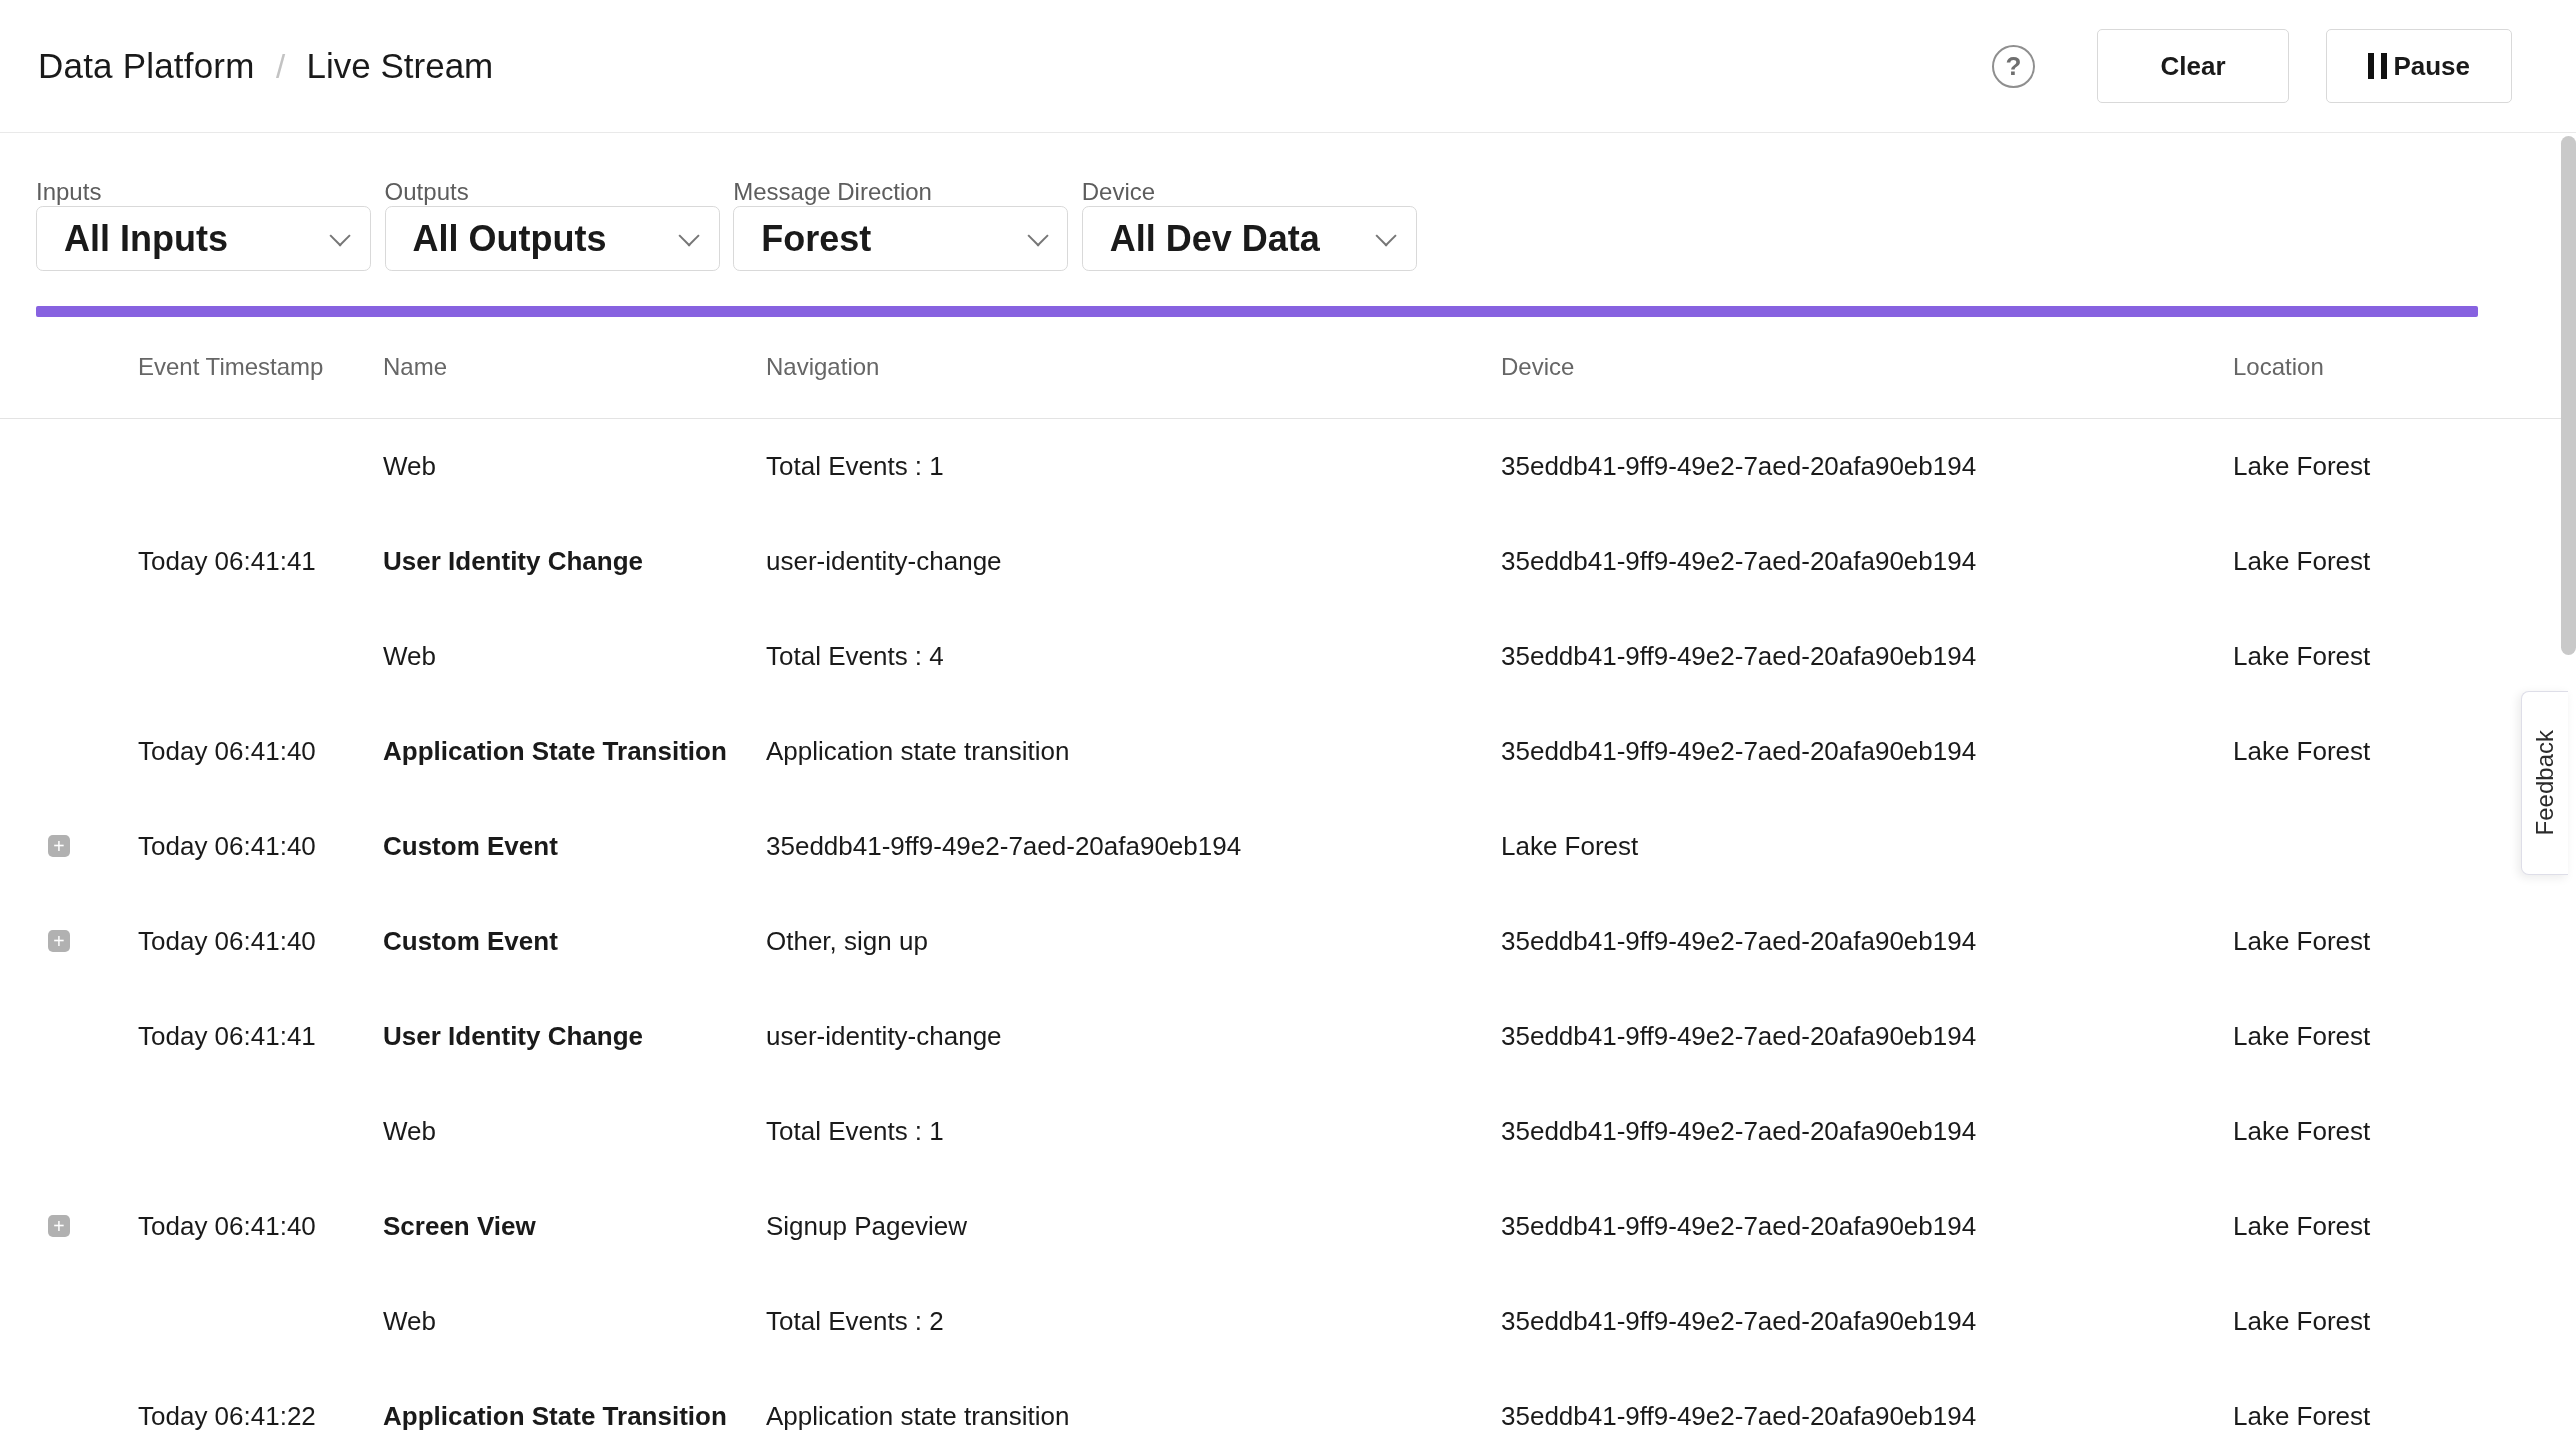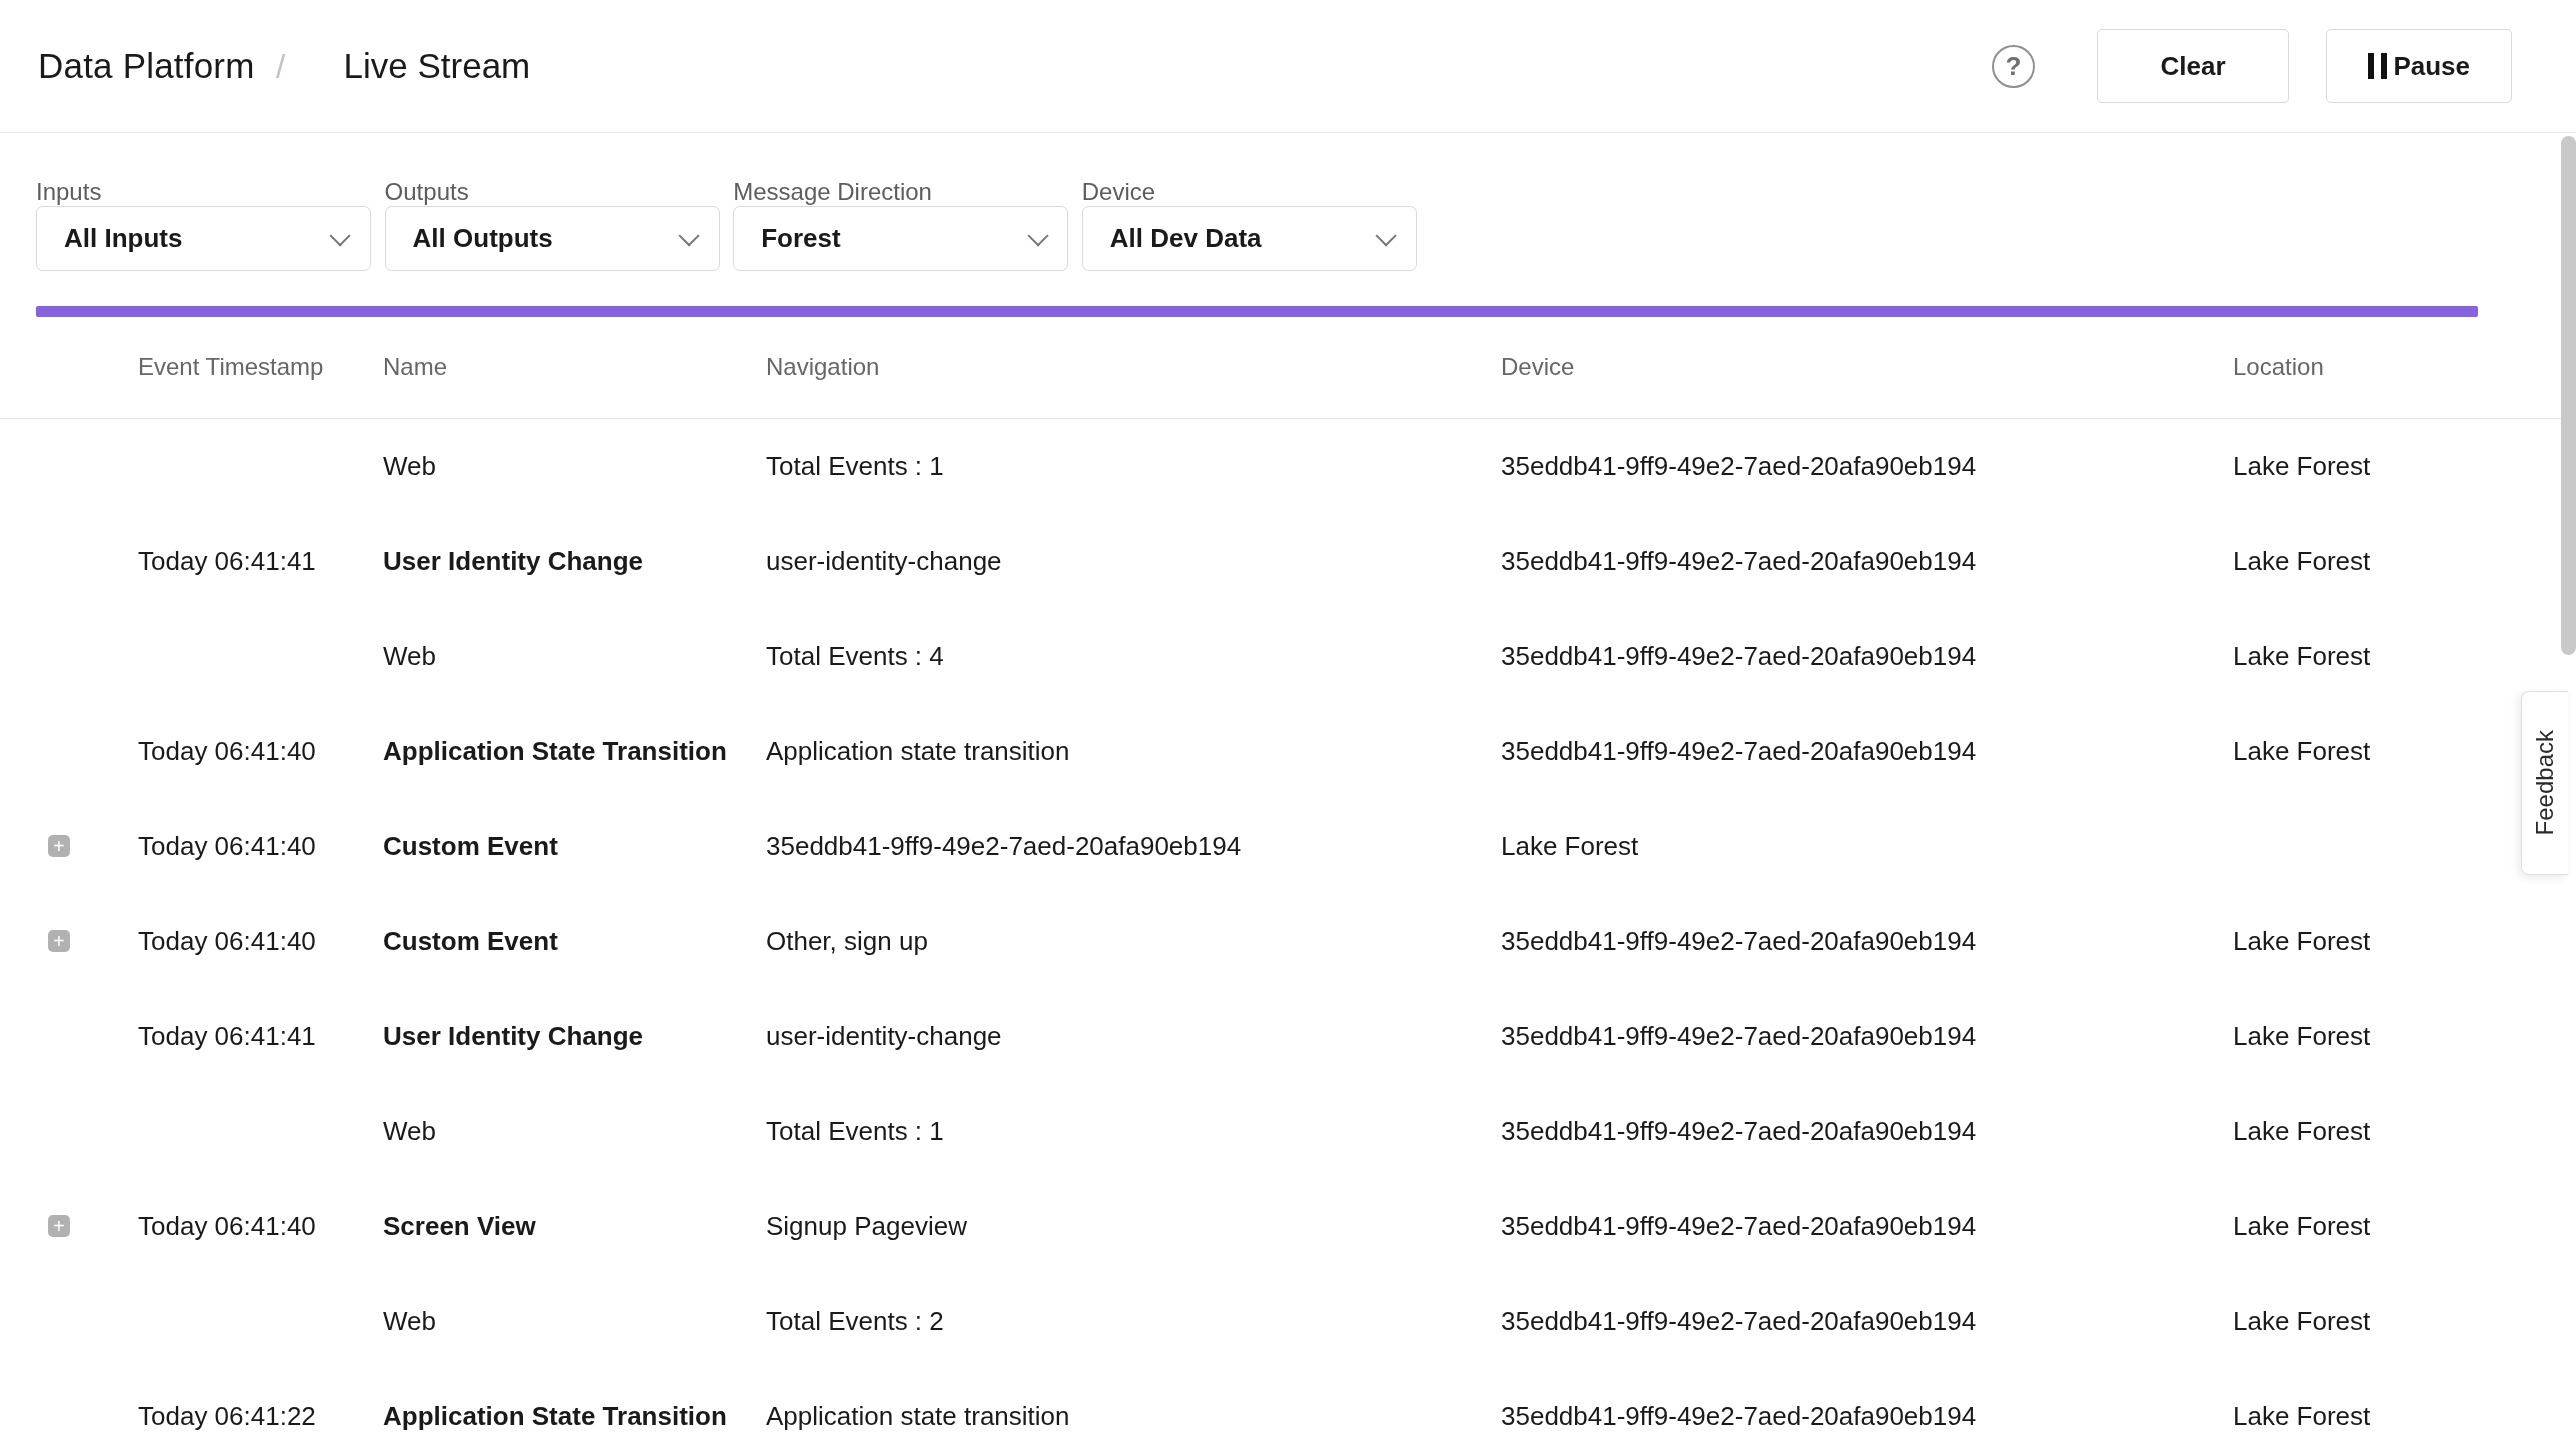--- a/index.html
+++ b/index.html
@@ -16,21 +16,21 @@
   .header {
     height: 133px;
     display: flex;
     align-items: center;
     padding: 0 64px 0 38px;
     border-bottom: 1.9px solid #e9e9e9;
   }
   .breadcrumb { display: flex; align-items: baseline; font-size: 35px; }
   .breadcrumb .section { font-weight: 400; letter-spacing: 0.2px; }
   .breadcrumb .sep { color: #c3c3c3; font-weight: 300; margin: 0 21.4px; font-size: 33px; }
-  .breadcrumb .page { font-weight: 400; margin-left: 37px; }
+  .breadcrumb .page { font-weight: 400; }
   .header-spacer { flex: 1; }
   .help-icon {
     width: 43px; height: 43px;
     border: 2.9px solid #8f8f8f; border-radius: 50%;
     display: flex; align-items: center; justify-content: center;
     color: #6f6f6f; font-size: 26px; font-weight: 700;
     margin-right: 62px; cursor: pointer;
   }
   .btn {
     height: 74px;
@@ -57,21 +57,21 @@
   }
   .filter { width: 335px; }
   .filter-label { font-size: 24px; color: #5d5d5d; margin-bottom: 0; }
   .dropdown {
     height: 65px;
     border: 1.9px solid #d9d9d9; border-radius: 6.8px;
     display: flex; align-items: center; justify-content: space-between;
     padding: 0 25px 0 27px;
     cursor: pointer; background: #fff;
   }
-  .dropdown-value { font-size: 26px; font-weight: 700; }
+  .dropdown-value { font-size: 36px; font-weight: 700; }
   .chevron {
     width: 14.6px; height: 14.6px;
     border-right: 2.9px solid #767676; border-bottom: 2.9px solid #767676;
     transform: rotate(45deg) translateY(-3.9px);
   }
 
   
   .accent-bar {
     margin: 35px 0 0 36px;
     width: 2442px; height: 10.7px;

